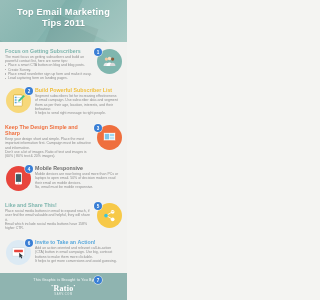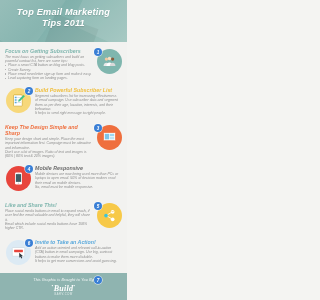--- a/index.html
+++ b/index.html
@@ -1,18 +1,18 @@
 <!DOCTYPE html>
 <html><head>
 <meta charset="utf-8">
 <style>
   html,body{margin:0;padding:0;}
   body{width:127px;height:300px;overflow:hidden;background:#f4f4f2;
        font-family:"Liberation Sans",sans-serif;}
-  .page{position:relative;width:127px;height:300px;overflow:hidden;background:#f2f2f0;font-style:italic;}
+  .page{position:relative;width:127px;height:300px;overflow:hidden;background:#f2f2f0;}
 
   
   .header{position:relative;height:42px;width:127px;overflow:hidden;
           background:linear-gradient(135deg,#8fb9b4 0%,#7fb0ab 40%,#9dc3bc 100%);}
   .hdr-shape{position:absolute;background:rgba(255,255,255,.07);}
   .s1{width:70px;height:70px;left:-18px;top:-26px;transform:rotate(35deg);}
   .s2{width:60px;height:60px;right:-14px;top:-20px;transform:rotate(25deg);
       background:rgba(255,255,255,.10);}
   .s3{width:46px;height:46px;left:46px;top:20px;transform:rotate(20deg);
       background:rgba(0,0,0,.05);}
@@ -250,18 +250,18 @@
               <span class="bul">Campaign must display clearly on different devices.</span>
             </p>
           </div>
         </div>
       </div>
     </div>
 
   <div class="footer">
     <div class="foot-txt">This Graphic is Brought to You By</div>
     <div class="logo">
-      <span class="dot">•</span><span>Build</span><span class="dot">•</span>
+      <span class="dot">•</span><span>Ratio</span><span class="dot">•</span>
     </div>
     <div class="logo-sub">SARV.COM</div>
   </div>
 
 </div>
 
 </body></html>

